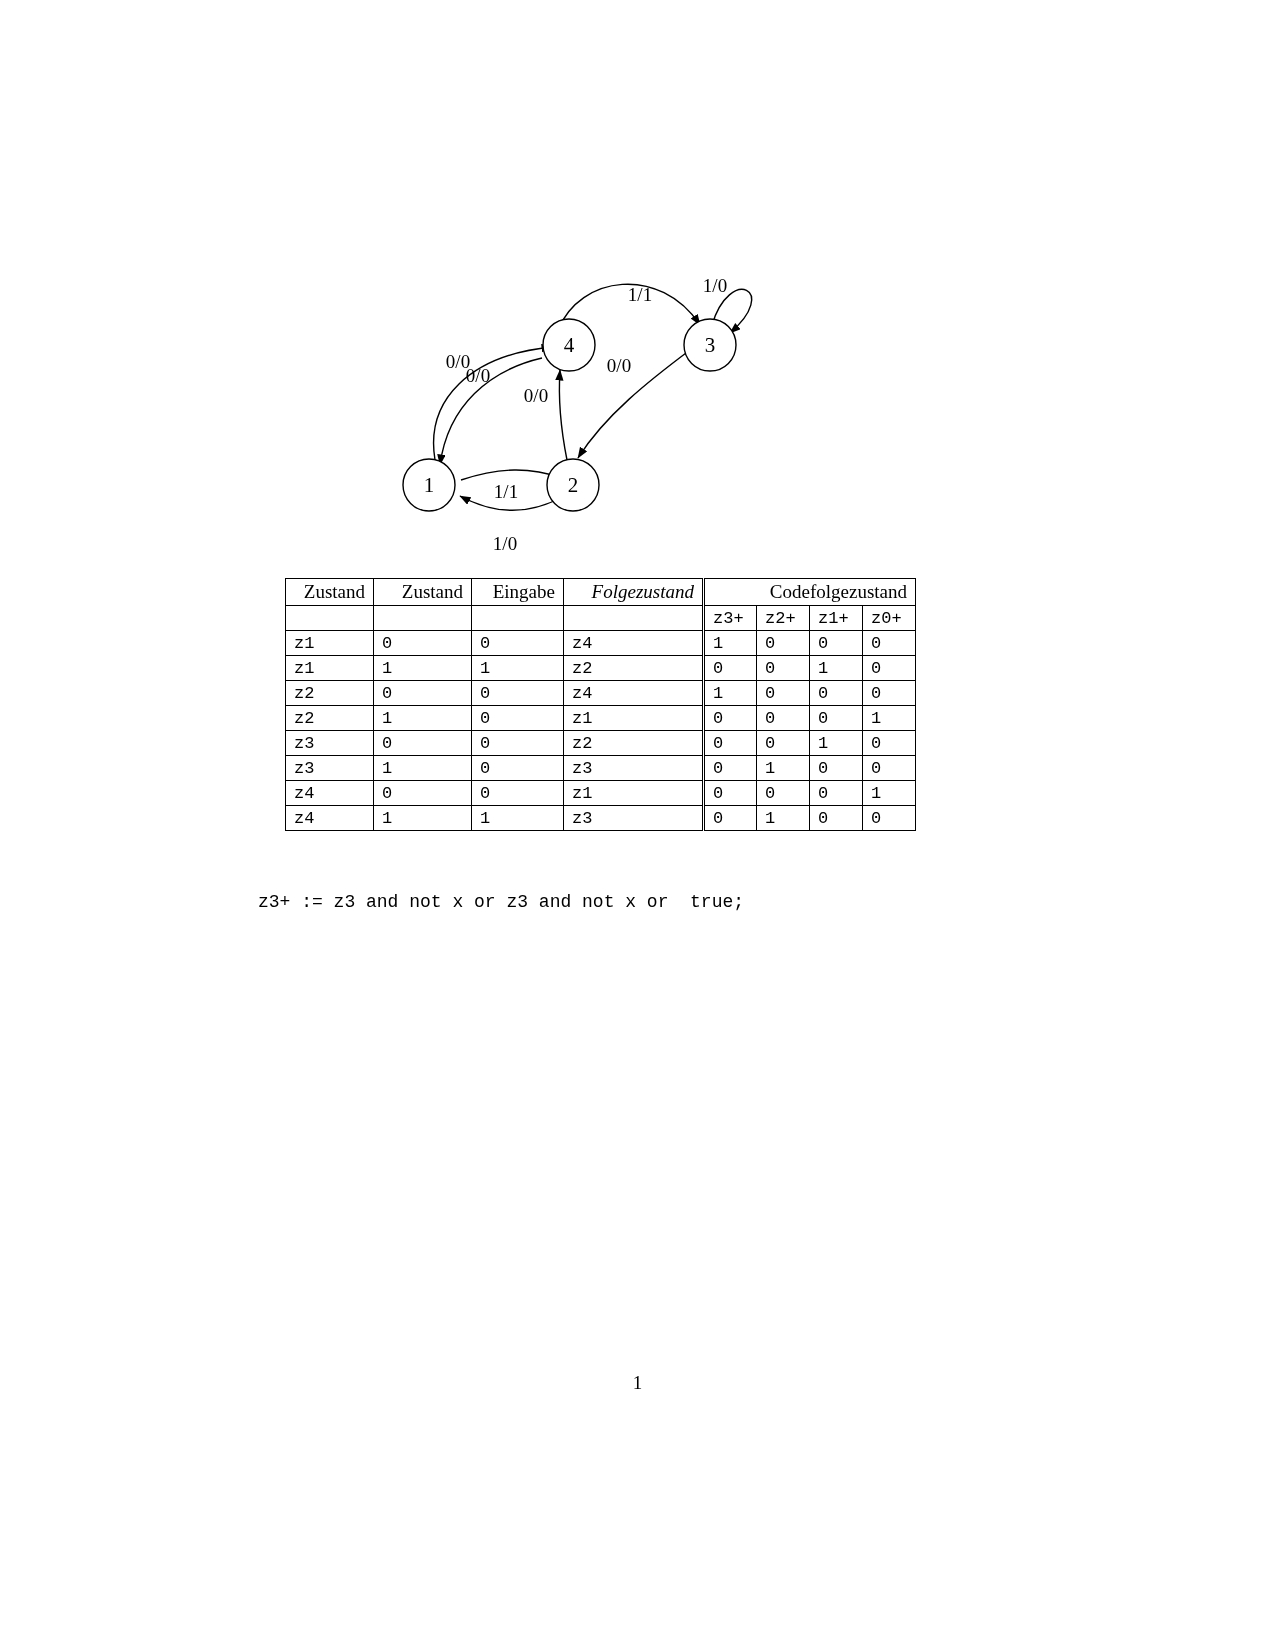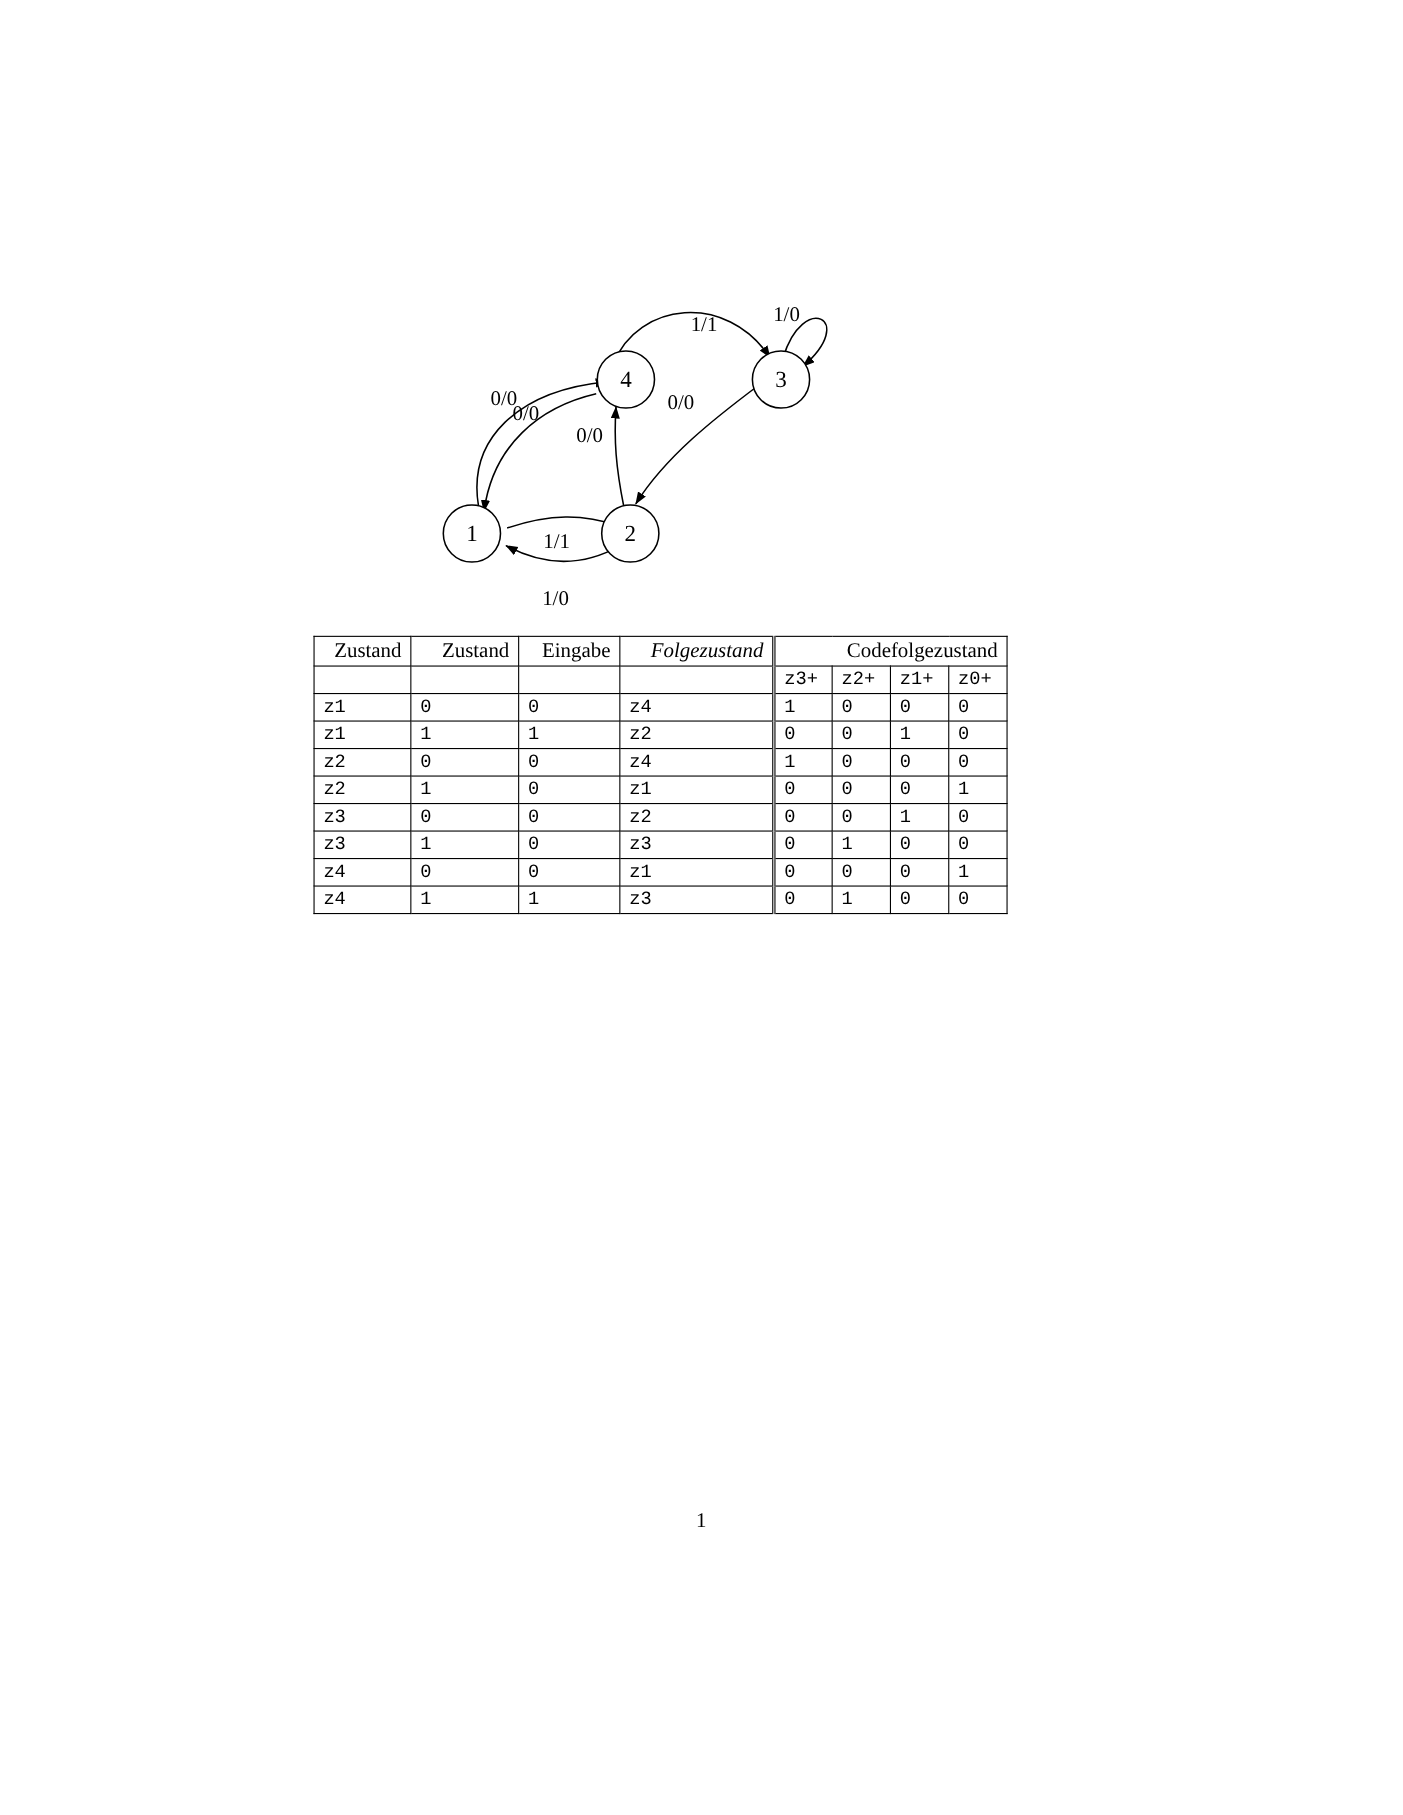--- a/index.html
+++ b/index.html
@@ -242,15 +242,16 @@
       <td class="mono">z3</td>
       <td class="mono thick-left">0</td>
       <td class="mono">1</td>
       <td class="mono">0</td>
       <td class="mono">0</td>
     </tr>
   </tbody>
 </table>
 
 <div id="equations">
+  <div>z3+ := z3 and not x or z3 and not x or  true;</div>
 </div>
 
 <div id="page-number">1</div>
 
 </body></html>

